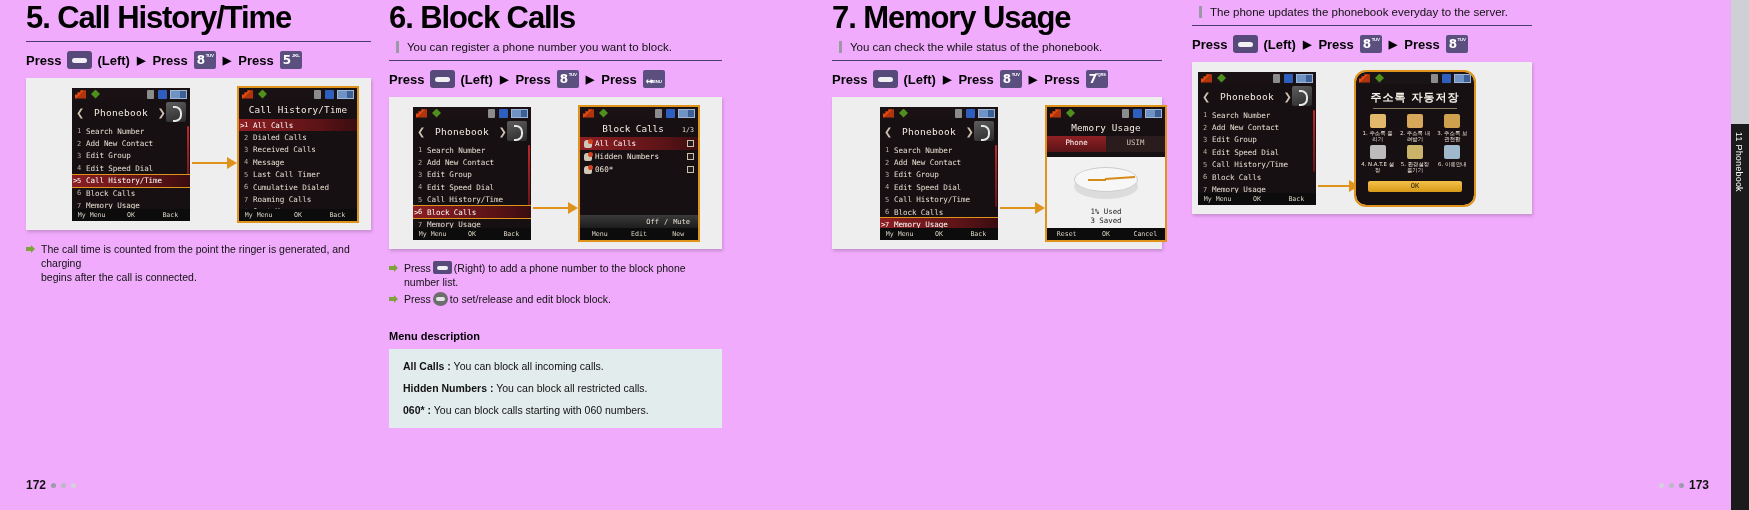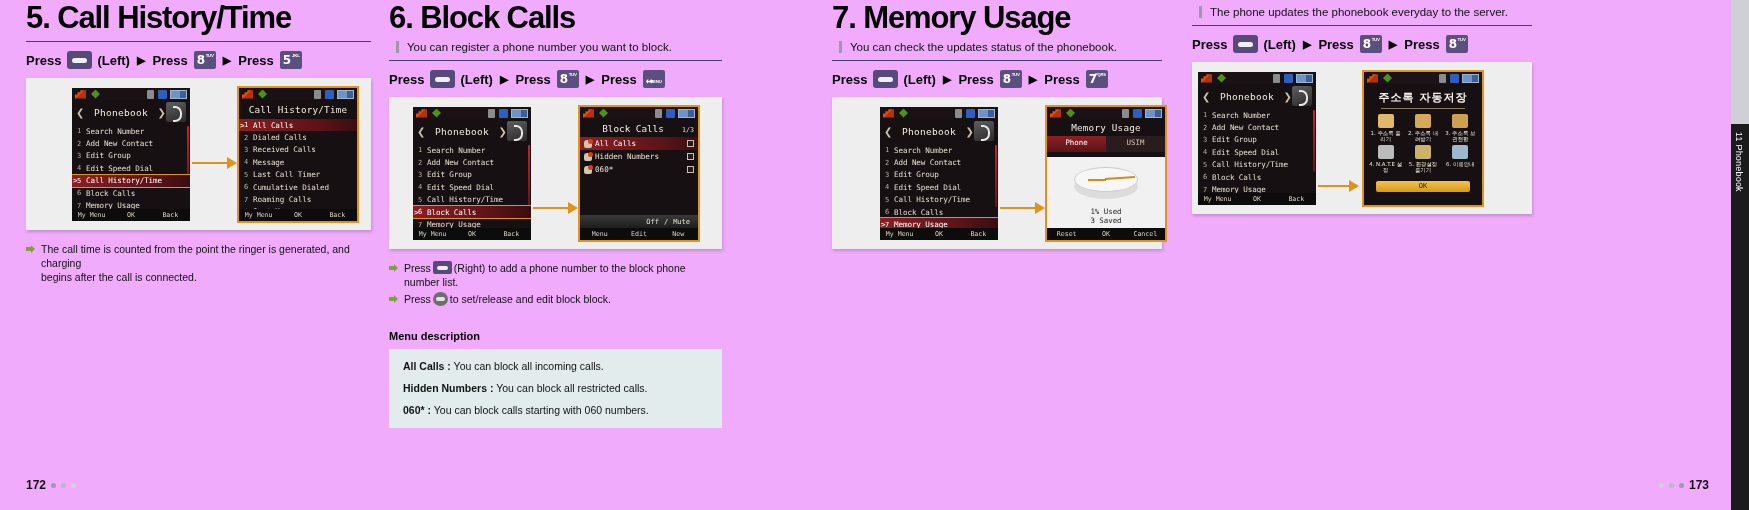--- a/index.html
+++ b/index.html
@@ -930,21 +930,21 @@
         <span>You can block calls starting with 060 numbers.</span>
       </div>
     </div>
   </div>
 
   <div class="col col-3">
     <div class="sec-title">
       <span class="num">7.</span>
       <span>Memory Usage</span>
     </div>
-    <div class="sec-sub">You can check the updates status of the phonebook.</div>
+    <div class="sec-sub">You can check the while status of the phonebook.</div>
     <div class="rule"></div>
 
     <div class="press-row">
       <span class="w">Press</span>
       <span class="key-oval"></span>
       <span>(Left)</span>
       <span class="arrow-blk">▶</span>
       <span class="w">Press</span>
       <span class="key-num">
         <span class="big">8</span>
@@ -1128,21 +1128,21 @@
         </div>
         <div class="softkeys">
           <span>My Menu</span>
           <span>OK</span>
           <span>Back</span>
         </div>
       </div>
 
       <div class="conn" style="left:126px; top:123px; width:32px;"></div>
 
-      <div class="phone hi" style="left:172px;">
+      <div class="phone hi" style="left:164px;border-radius:10px;">
         <div class="kr-status">
           <span class="ic ic-sig"></span>
           <span class="ic ic-grn"></span>
           <span class="st-sp"></span>
           <span class="ic ic-lock"></span>
           <span class="ic ic-blue"></span>
           <span class="ic ic-batt"></span>
         </div>
         <div class="kr-title">주소록 자동저장</div>
         <div class="kr-underline"></div>

